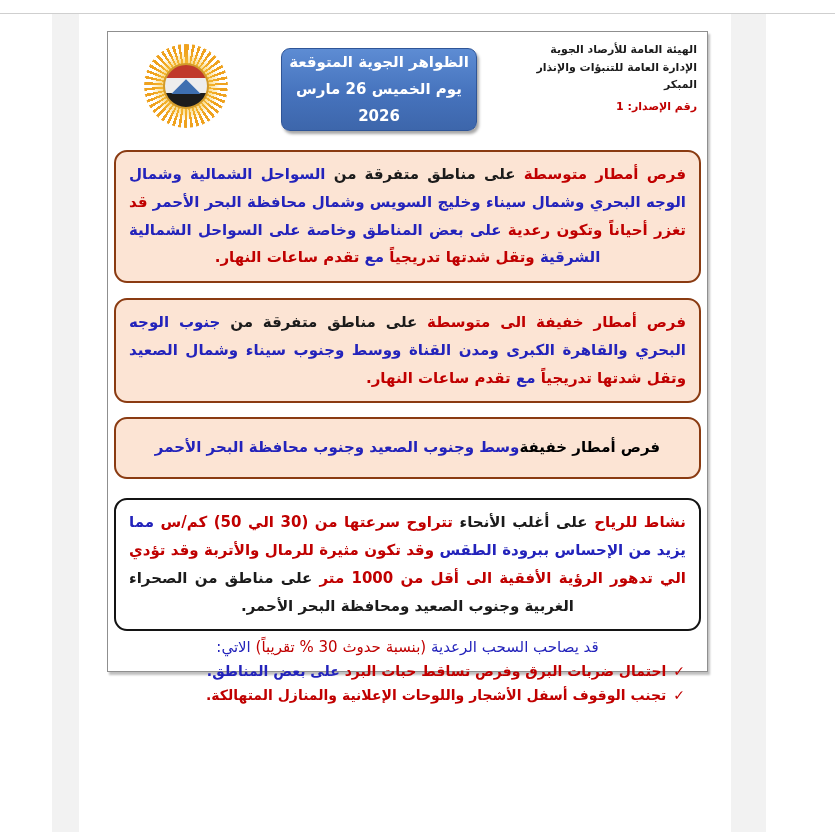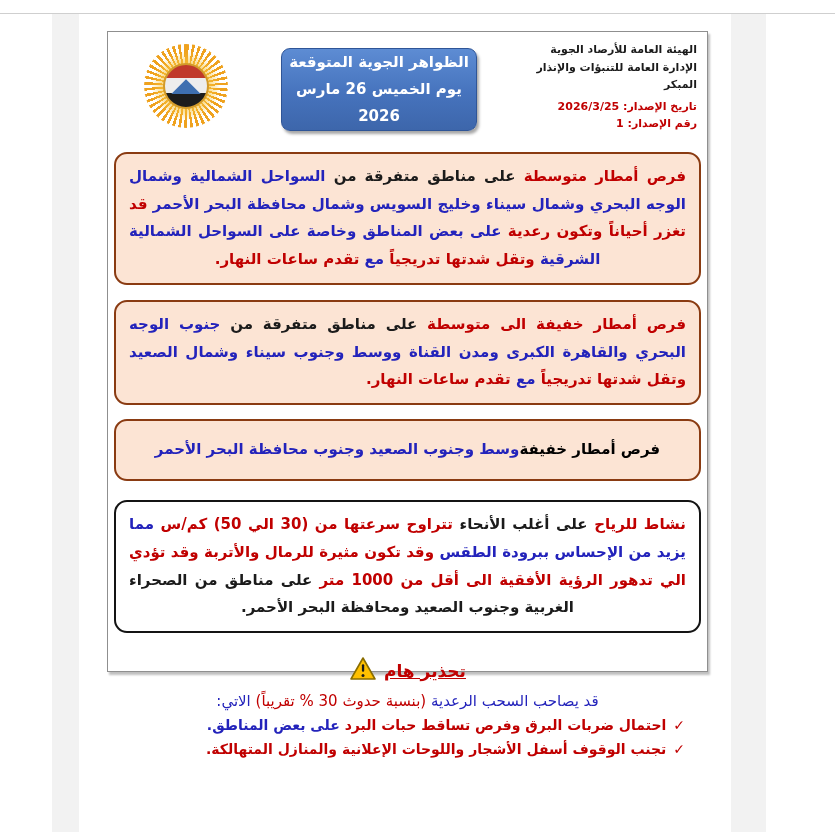--- a/index.html
+++ b/index.html
@@ -80,21 +80,20 @@
 <div class="gutter gutter-left"></div>
 <div class="gutter gutter-right"></div>
 
 <div class="doc">
 
   <div class="doc-header">
     <div class="authority">
       <div class="ln-black">الهيئة العامة للأرصاد الجوية</div>
       <div class="ln-black">الإدارة العامة للتنبؤات والإنذار المبكر</div>
       <div class="date-group">
-        <div class="ln-red">تاريخ الإصدار: 2026/3/25</div>
         <div class="ln-red">رقم الإصدار: 1</div>
       </div>
     </div>
 
     <div class="title-box">
       <div>الظواهر الجوية المتوقعة</div>
       <div>يوم الخميس 26 مارس 2026</div>
     </div>
 
     <div class="logo-wrap">
@@ -108,30 +107,20 @@
   </div>
 
   <div class="bulletin peach b1"><span style="color: rgb(192, 0, 0);">فرص أمطار متوسطة</span> <span style="color: rgb(27, 27, 27);">على مناطق متفرقة من</span> <span style="color: rgb(35, 35, 187);">السواحل الشمالية وشمال الوجه البحري وشمال سيناء وخليج السويس وشمال محافظة البحر الأحمر</span> <span style="color: rgb(192, 0, 0);">قد تغزر أحياناً وتكون رعدية</span> <span style="color: rgb(35, 35, 187);">على بعض المناطق وخاصة على السواحل الشمالية الشرقية</span> <span style="color: rgb(192, 0, 0);">وتقل شدتها تدريجياً</span> <span style="color: rgb(35, 35, 187);">مع</span> <span style="color: rgb(192, 0, 0);">تقدم ساعات النهار.</span></div>
   <div class="bulletin peach b2"><span style="color: rgb(192, 0, 0);">فرص أمطار خفيفة الى متوسطة</span> <span style="color: rgb(27, 27, 27);">على مناطق متفرقة من</span> <span style="color: rgb(35, 35, 187);">جنوب الوجه البحري والقاهرة الكبرى ومدن القناة ووسط وجنوب سيناء وشمال الصعيد</span> <span style="color: rgb(192, 0, 0);">وتقل شدتها تدريجياً</span> <span style="color: rgb(35, 35, 187);">مع</span> <span style="color: rgb(192, 0, 0);">تقدم ساعات النهار.</span></div>
   <div class="bulletin peach b3">
       <span style="color: #000000;">فرص أمطار خفيفة</span> 
       <span style="color: rgb(35, 35, 187);">وسط وجنوب الصعيد وجنوب محافظة البحر الأحمر</span>
     </div>
   <div class="bulletin white b4"><span style="color: rgb(192, 0, 0);">نشاط للرياح</span> <span style="color: rgb(27, 27, 27);">على أغلب الأنحاء</span> <span style="color: rgb(192, 0, 0);">تتراوح سرعتها من (30 الي 50) كم/س</span> <span style="color: rgb(35, 35, 187);">مما يزيد من الإحساس ببرودة الطقس</span> <span style="color: rgb(192, 0, 0);">وقد تكون مثيرة للرمال والأتربة وقد تؤدي الي تدهور الرؤية الأفقية الى أقل من 1000 متر</span> <span style="color: rgb(27, 27, 27);">على مناطق من الصحراء الغربية وجنوب الصعيد ومحافظة البحر الأحمر.</span></div>
 
-  <div class="warning-title-row">
-    <span class="warning-title">تحذير هام</span>
-    <span>
-      <svg width="28" height="25" viewBox="0 0 28 25" aria-hidden="true">
-        <path d="M14 2 L26 23 H2 Z" fill="#FFC000" stroke="#8a6d00" stroke-width="1.6" stroke-linejoin="round"></path>
-        <rect x="12.9" y="8.2" width="2.3" height="7.6" rx="1.1" fill="#1b1b1b"></rect>
-        <circle cx="14" cy="19.4" r="1.5" fill="#1b1b1b"></circle>
-      </svg>
-    </span>
-  </div>
 
   <div class="warning-intro"><span style="color: rgb(35, 35, 187);">قد يصاحب السحب الرعدية</span> <span style="color: rgb(192, 0, 0);">(بنسبة حدوث 30 % تقريباً)</span> <span style="color: rgb(35, 35, 187);">الاتي:</span></div>
 
   <div class="warning-list">
     <div class="warning-item"><span class="check">✓</span><span><span style="color: rgb(192, 0, 0);">احتمال ضربات البرق وفرص تساقط حبات البرد</span> <span style="color: rgb(35, 35, 187);">على بعض المناطق.</span></span></div>
     <div class="warning-item"><span class="check">✓</span><span><span style="color: rgb(192, 0, 0);">تجنب الوقوف أسفل الأشجار واللوحات الإعلانية والمنازل المتهالكة.</span></span></div>
 
   </div>
 
 </div>

